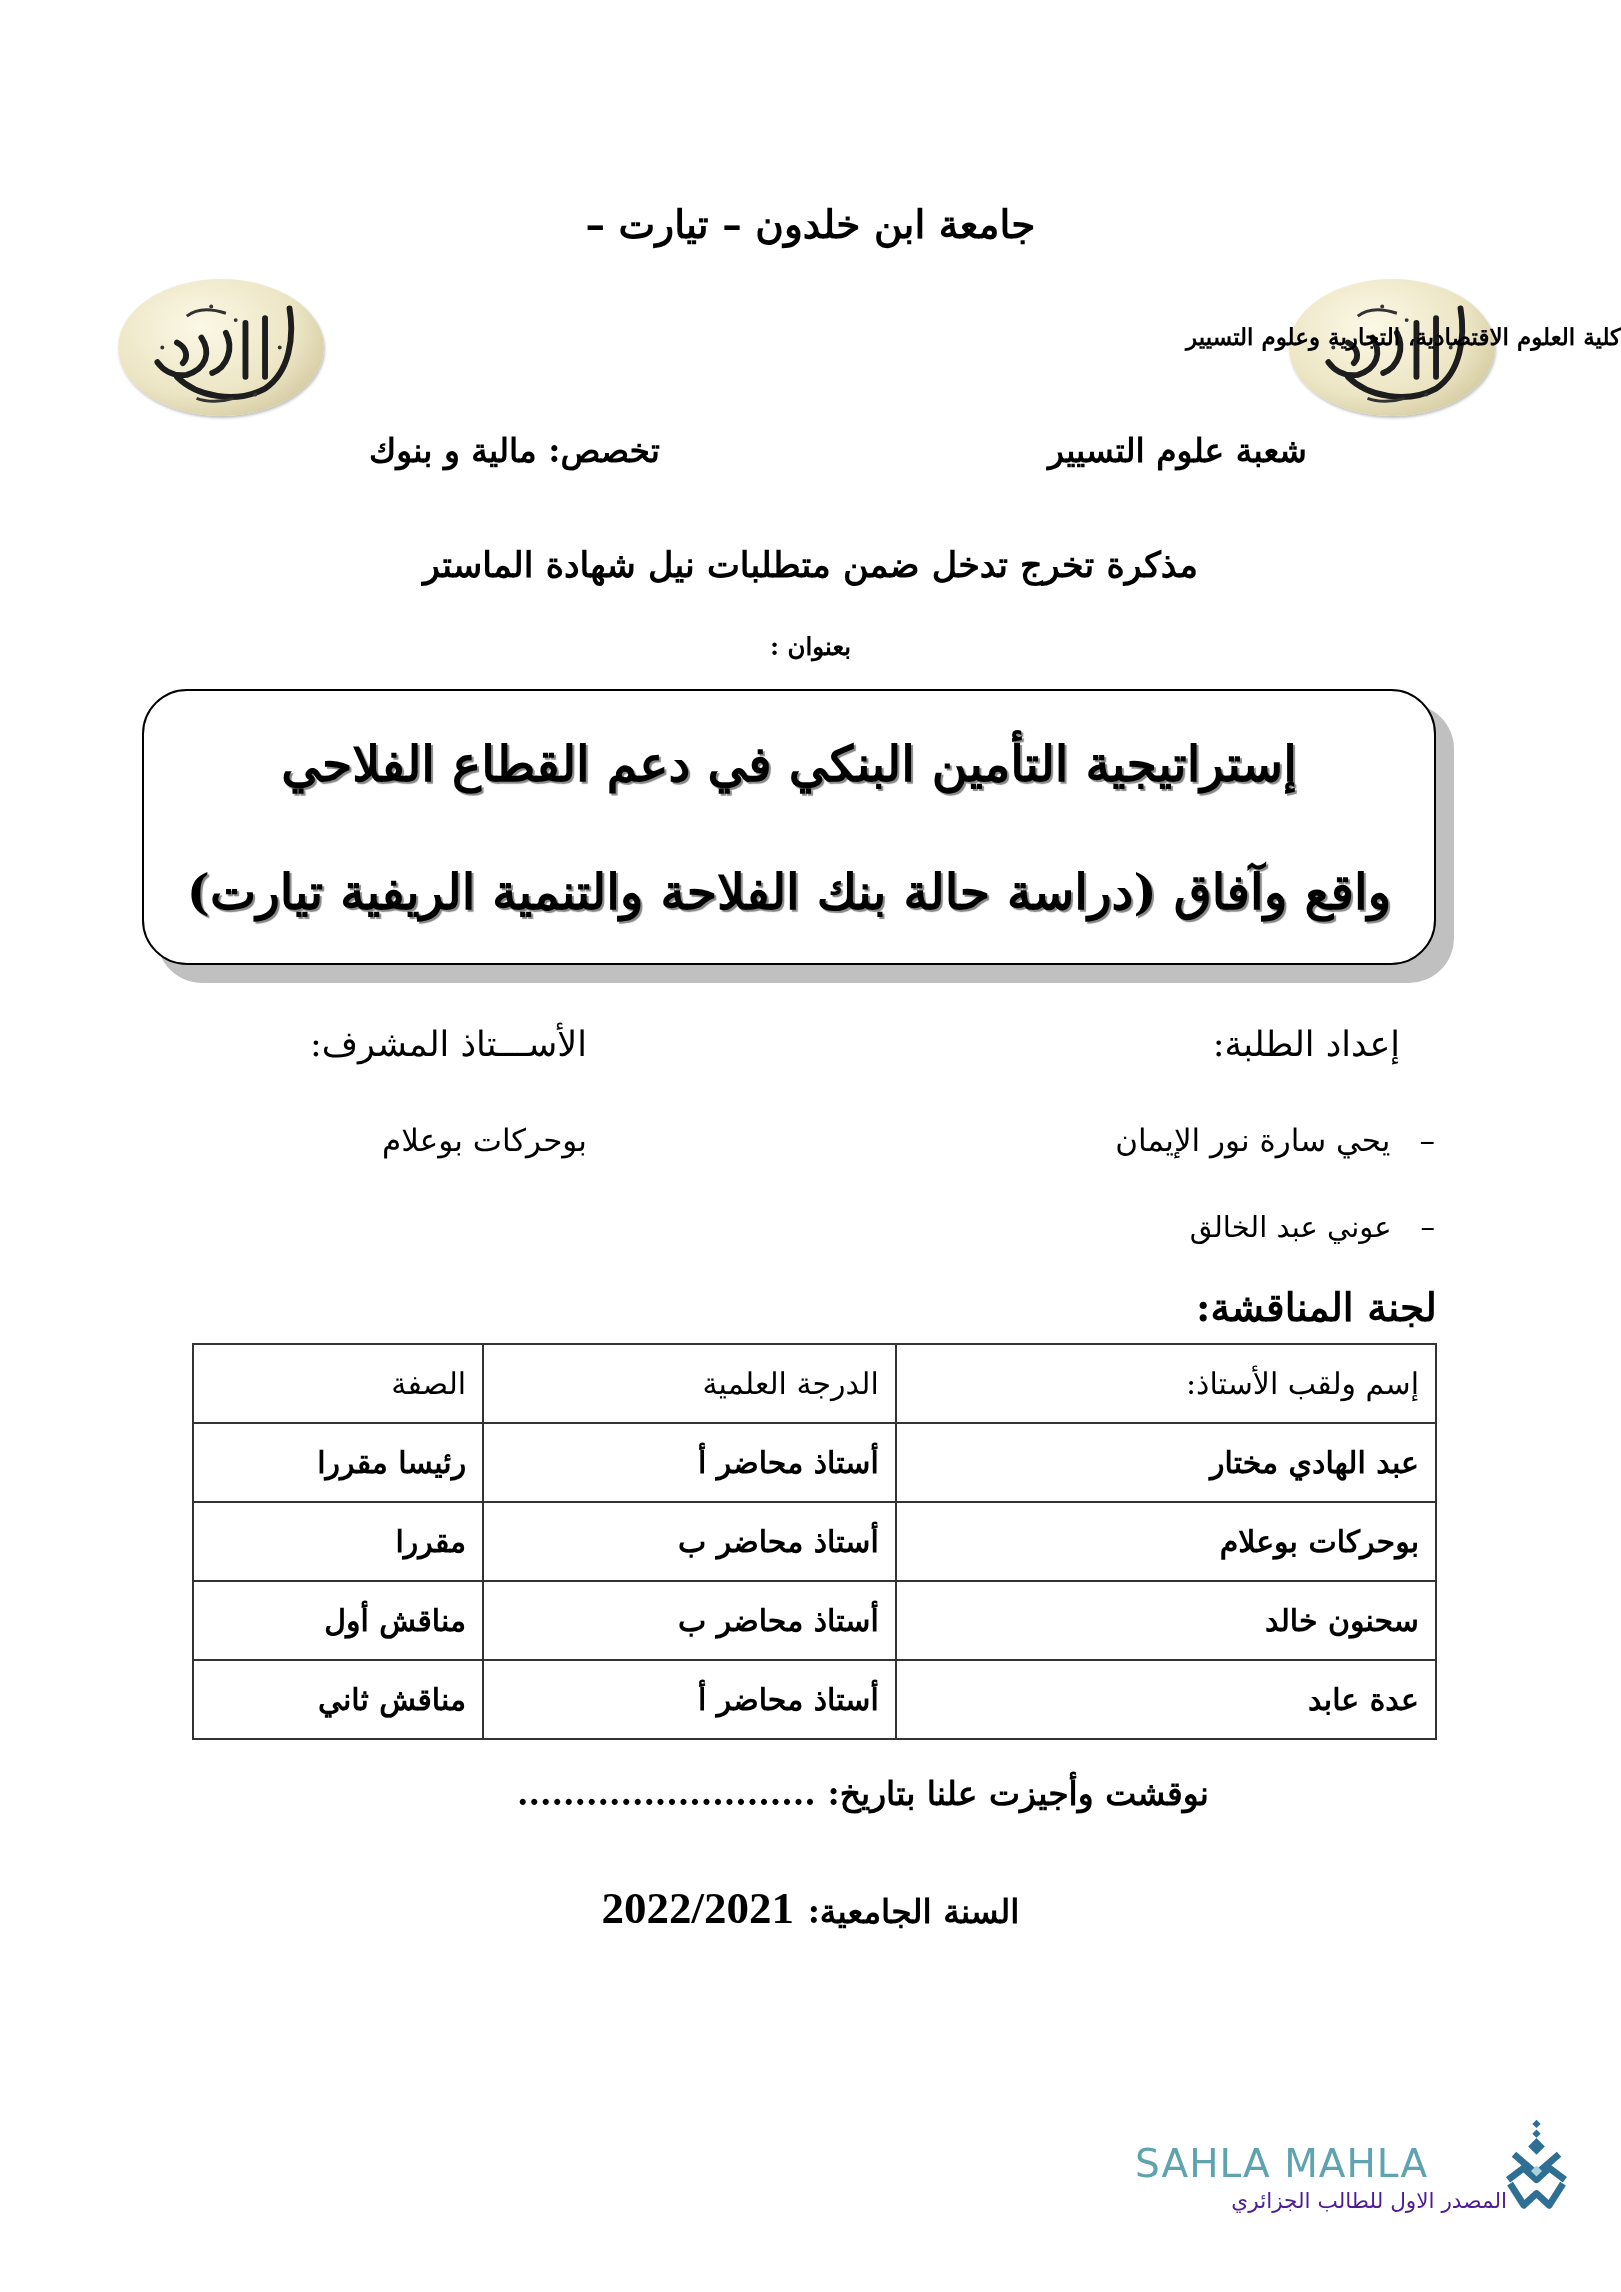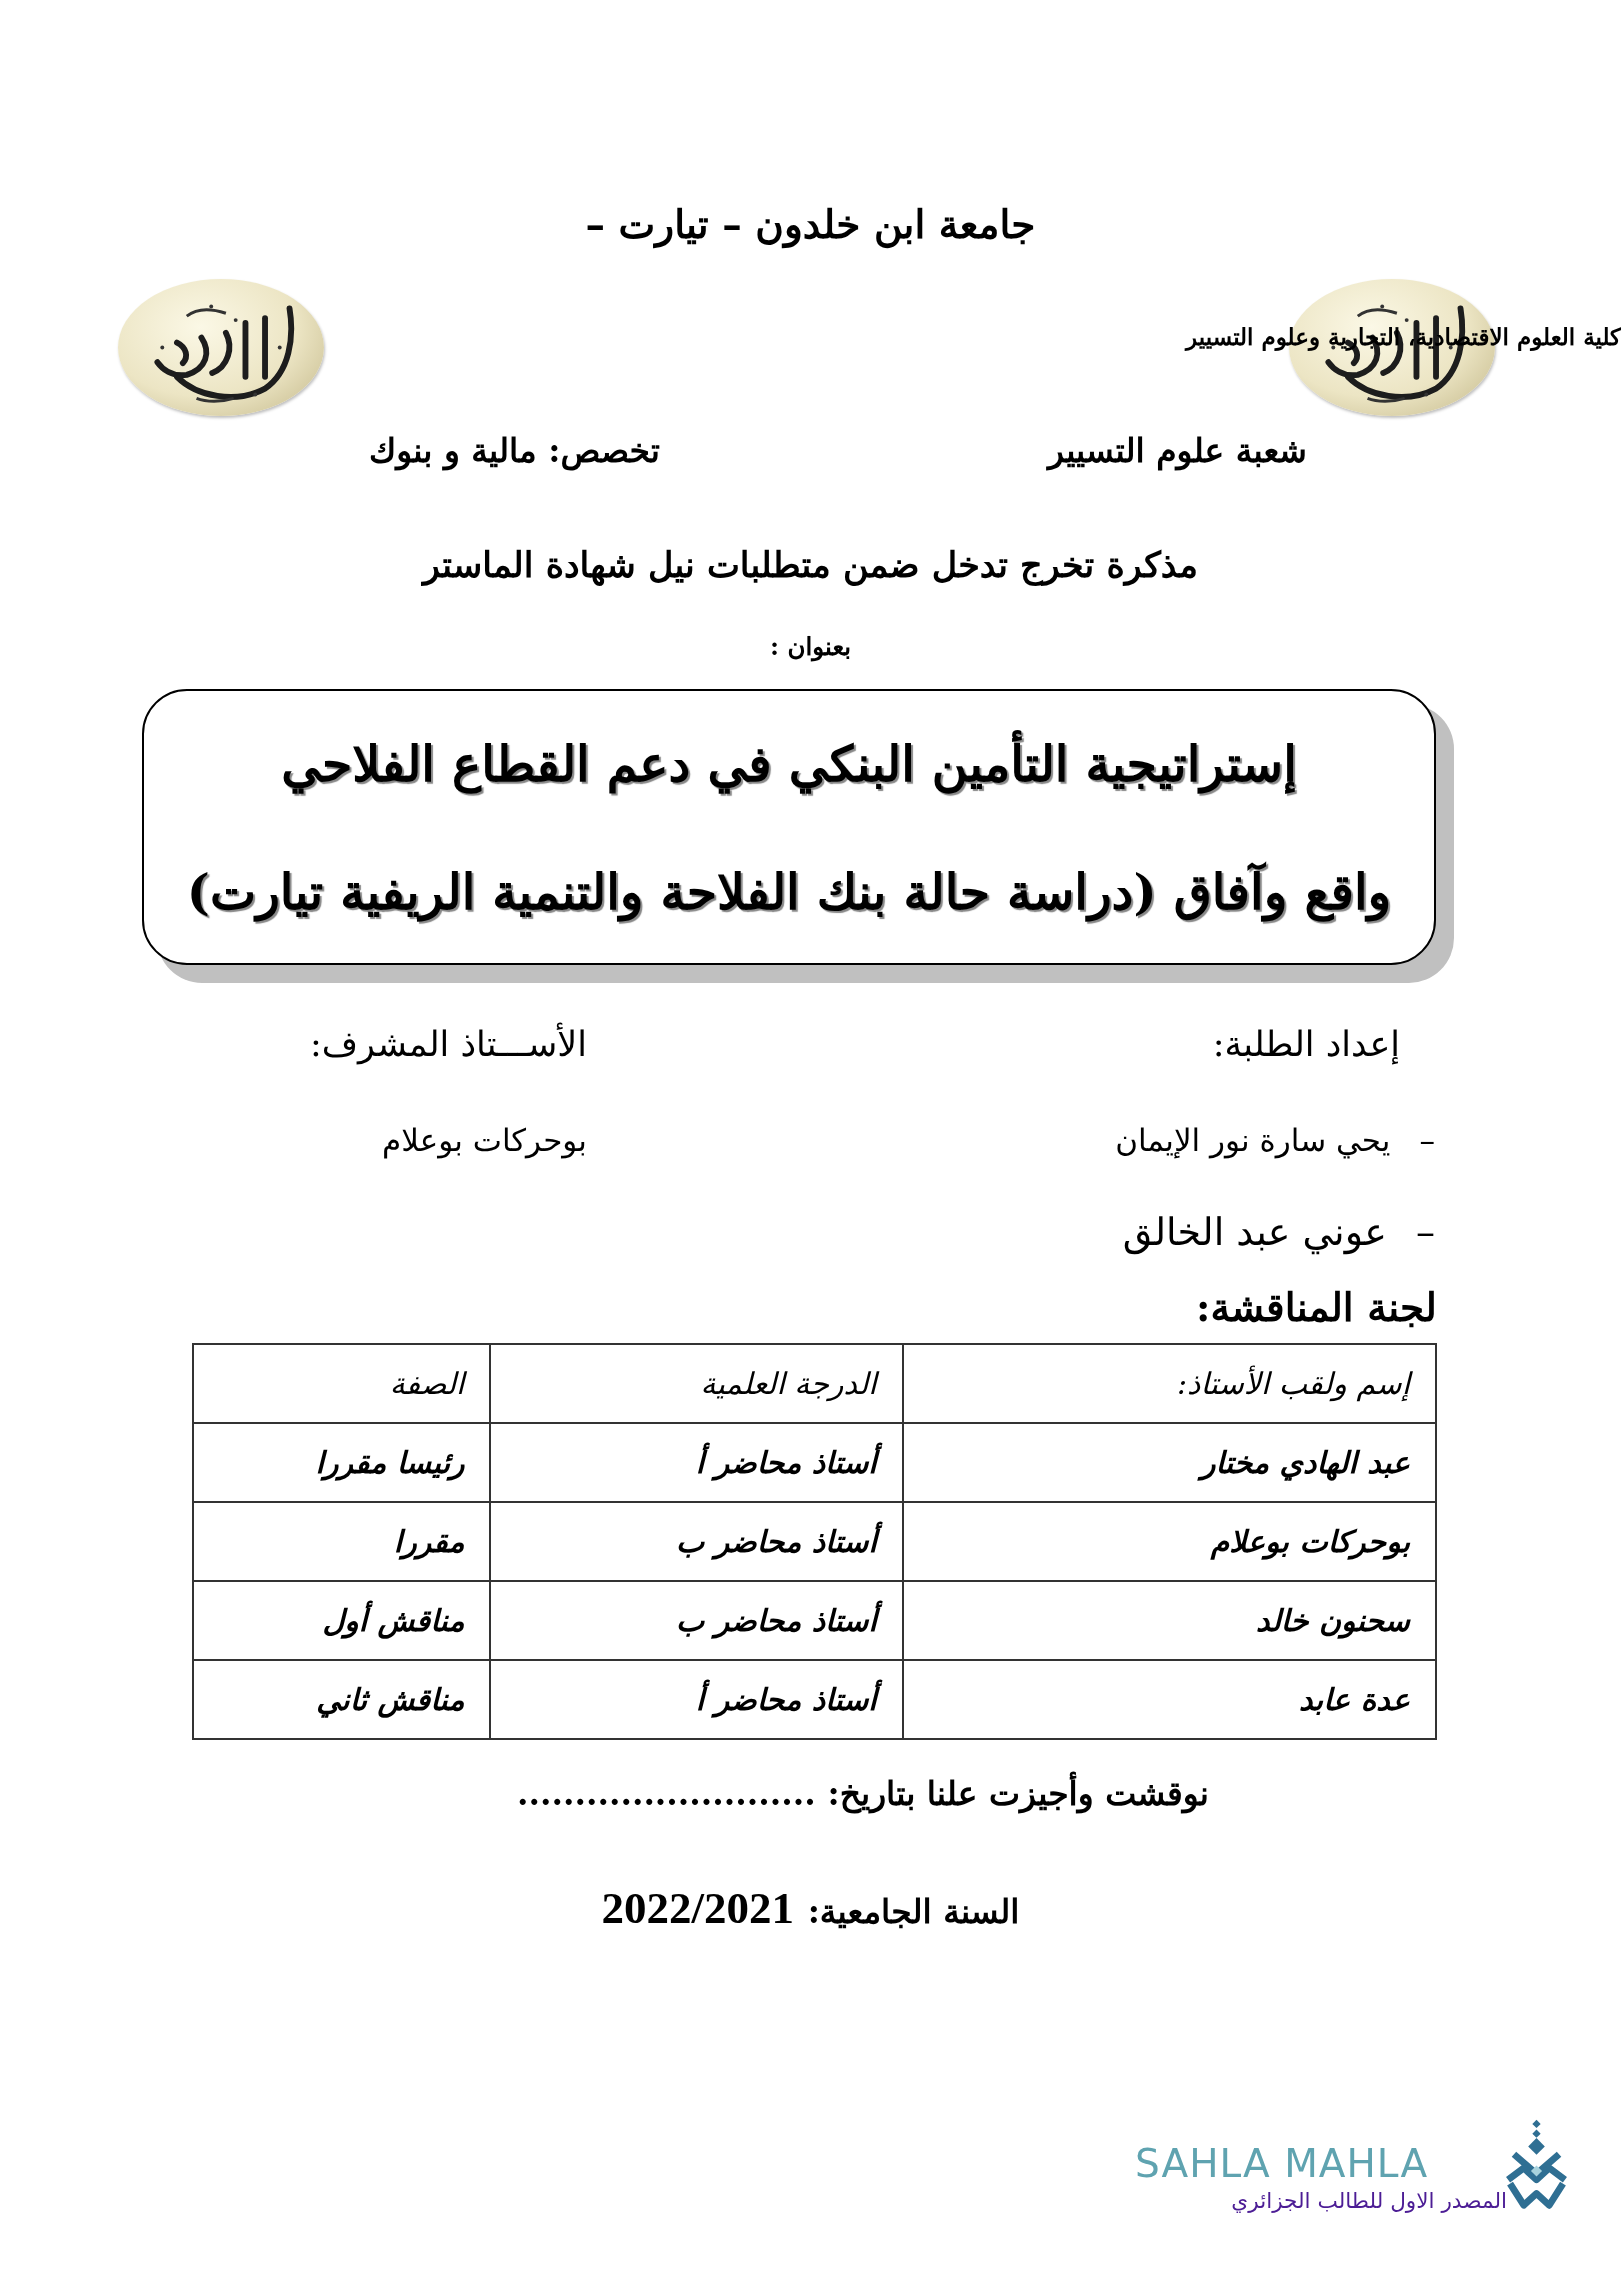--- a/index.html
+++ b/index.html
@@ -37,33 +37,33 @@
       top: 689px; left: 142px; width: 1294px; height: 276px;
       background: #fff; border: 2px solid #000; border-radius: 45px;
       box-sizing: border-box;
     }
     .title-line1 { top: 735px; left: 142px; width: 1294px; text-align: center; font-size: 49px; font-weight: bold; text-shadow: 2px 2px 1px #888; }
     .title-line2 { top: 863px; left: 142px; width: 1294px; text-align: center; font-size: 49px; font-weight: bold; text-shadow: 2px 2px 1px #888; }
 
     .label-students { top: 1024px; right: 221px; font-size: 35px; }
     .label-supervisor { top: 1024px; right: 1034px; font-size: 35px; }
     .student-1 { top: 1122px; right: 186px; font-size: 31px; }
-    .student-2 { top: 1210px; right: 186px; font-size: 38px; }
+    .student-2 { top: 1210px; right: 186px; font-size: 29px; }
     .supervisor-name { top: 1122px; right: 1034px; font-size: 31px; }
     .dash { display: inline-block; margin-left: 29px; }
 
     .committee-label { top: 1284px; right: 184px; font-size: 39px; font-weight: bold; }
 
     .committee-table {
       top: 1343px; left: 192px; width: 1245px; border-collapse: collapse;
       direction: rtl; font-size: 30px; font-weight: bold;
     }
     .committee-table td {
-      border: 2px solid #333; height: 77px; padding: 0 25px;
-      text-align: right; vertical-align: middle; font-style: italic;
+      border: 2px solid #333; height: 77px; padding: 0 16px;
+      text-align: right; vertical-align: middle;
     }
     .committee-table td.c-name { width: 527px; }
     .committee-table td.c-grade { width: 394px; }
     .committee-table td.c-role { width: 265px; }
     .committee-table tr.head td { font-weight: normal; }
 
     .discussed { top: 1774px; right: 412px; font-size: 33px; font-weight: bold; }
     .discussed .dots { margin-right: 11.8px; letter-spacing: 2px; }
     .year-line { top: 1882px; left: 0; width: 1621px; text-align: center; font-size: 33px; font-weight: bold; }
     .year-line .year { font-size: 45px; margin-right: 13.7px; font-family: "Liberation Serif", serif; }

